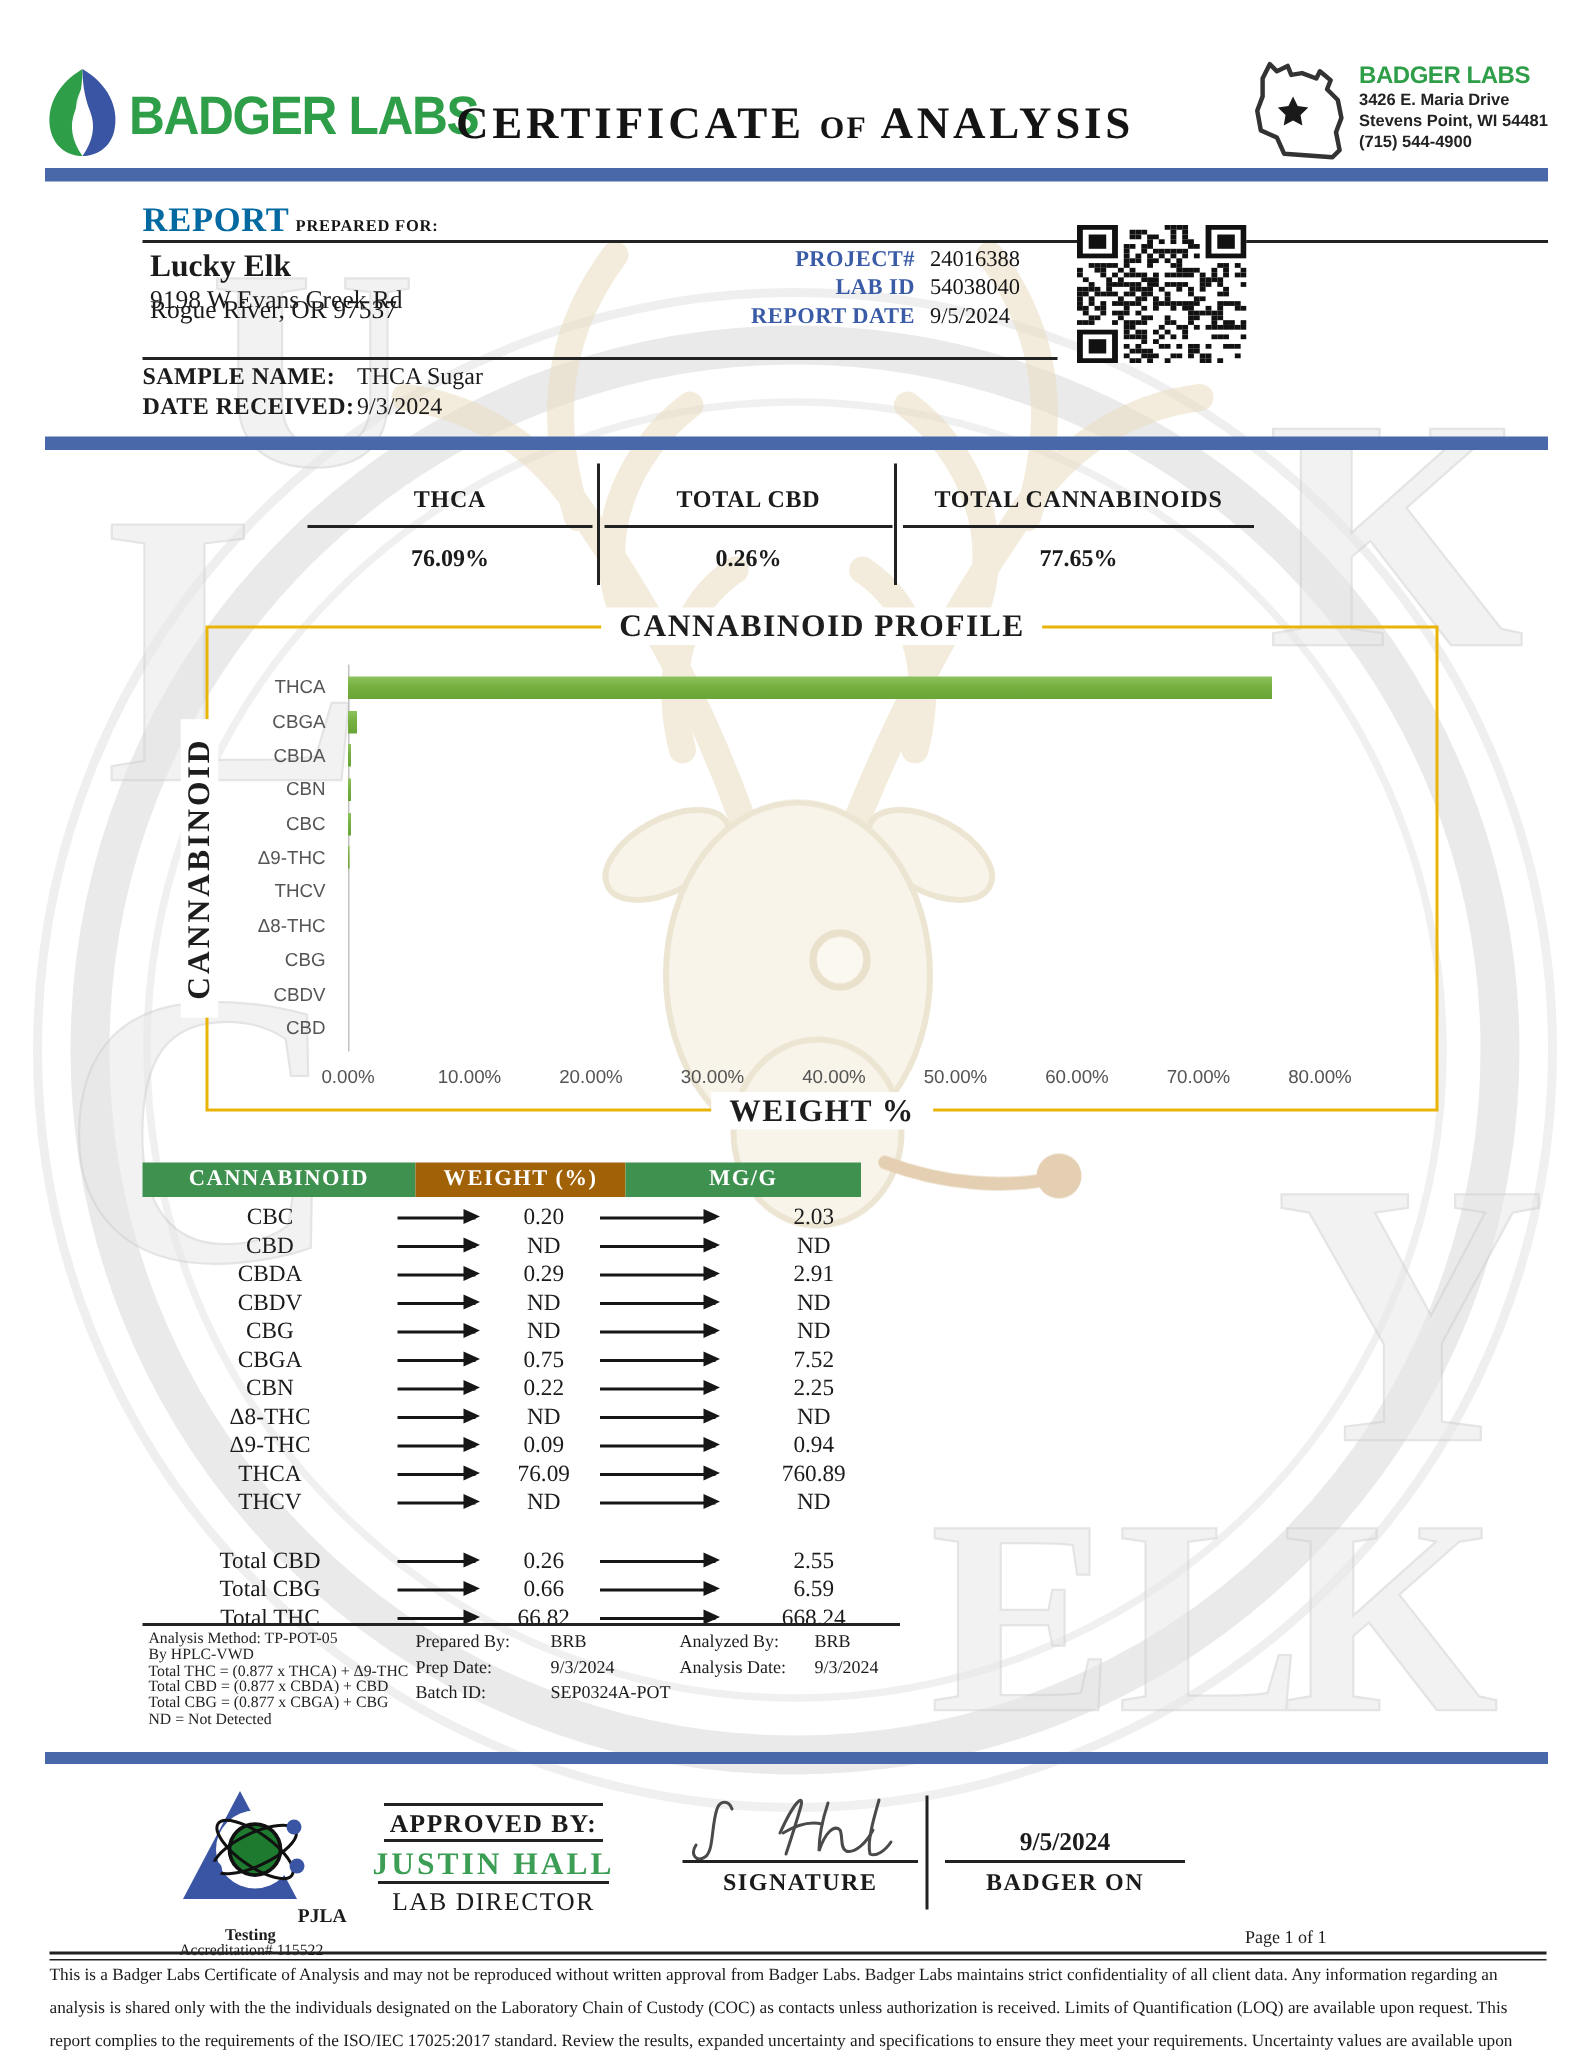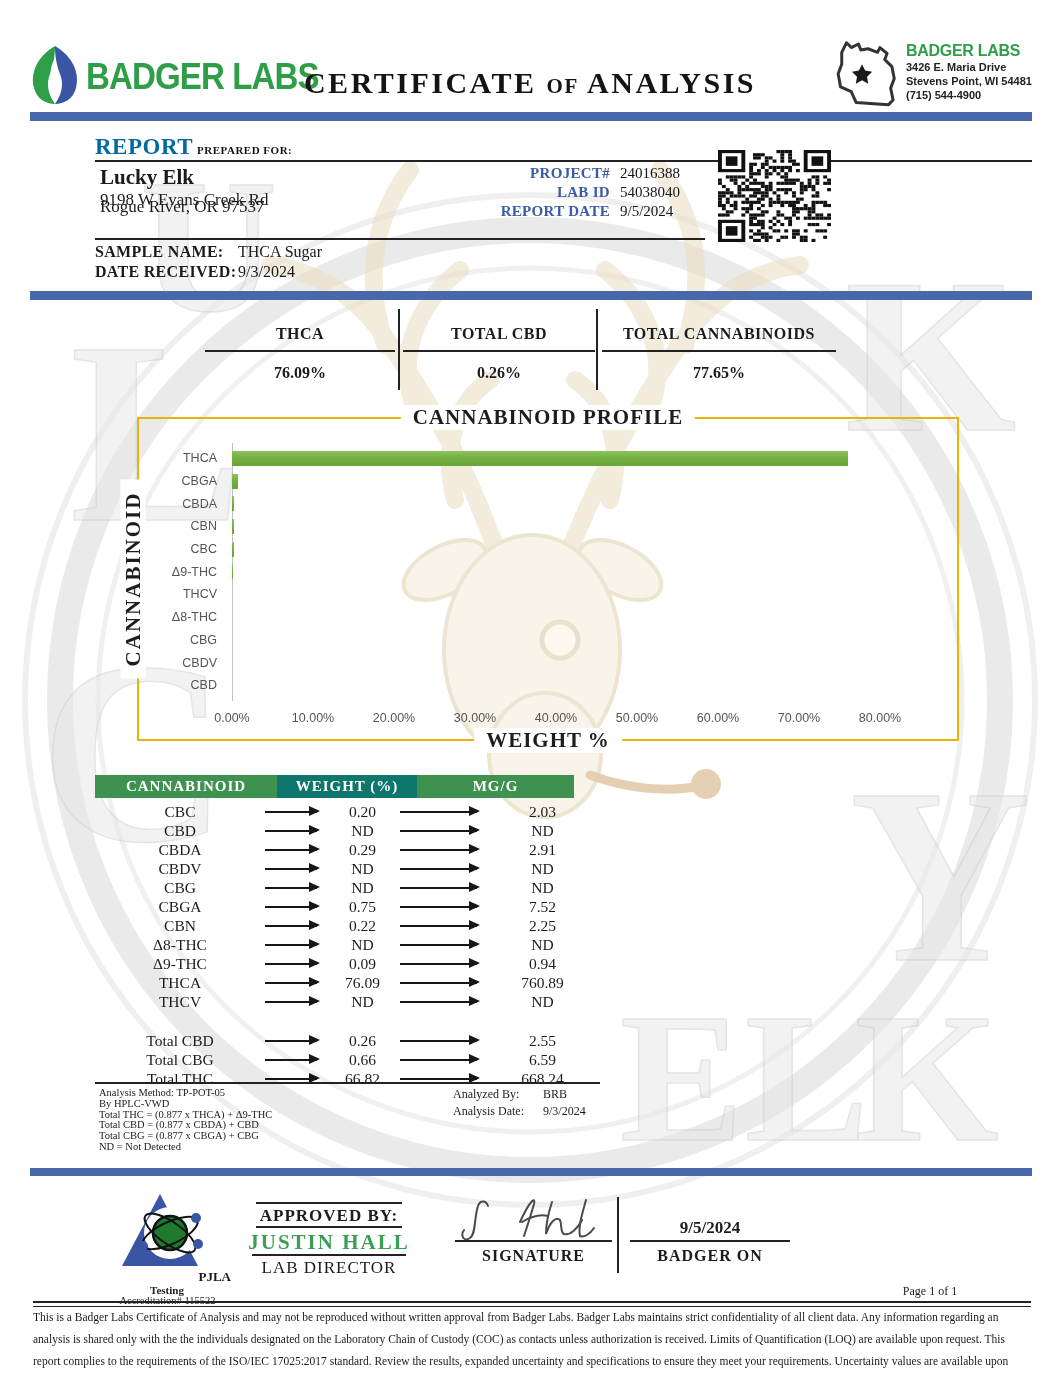--- a/index.html
+++ b/index.html
@@ -56,21 +56,21 @@
   .appr-line{background:#222;height:2px;}
   .appr-label{font-size:17px;font-weight:bold;letter-spacing:1px;text-align:center;}
   .appr-name{font-size:21px;font-weight:bold;letter-spacing:2px;color:#3c9e55;text-align:center;}
   .appr-title{font-size:17px;letter-spacing:1px;text-align:center;}
   .sig-label{font-size:16px;font-weight:bold;letter-spacing:1px;text-align:center;}
   .sig-date{font-size:17px;font-weight:bold;text-align:center;}
   .pjla-t{font-size:13px;font-weight:bold;text-align:right;line-height:14px;}
   .pjla-s{font-size:11px;font-weight:bold;text-align:center;line-height:12px;}
   .pjla-a{font-size:10.5px;text-align:center;line-height:12px;}
   
-  .page-label{font-size:12px;text-align:center;}
+  .page-label{font-size:12px;text-align:left;}
   .dbl-line{border-top:2px solid #222;border-bottom:1.5px solid #222;height:3px;}
   .disclaimer{font-size:11.5px;line-height:22px;color:#1b1b1b;}
 </style>
 </head>
 <body>
 
 <div id="page">
 
   <svg id="watermark" width="1062" height="1375" viewBox="0 0 1062 1375">
     <g opacity="0.5">
@@ -530,21 +530,21 @@
           <span class="c-tick" style="left: 498px;">50.00%</span>
           <span class="c-tick" style="left: 579px;">60.00%</span>
           <span class="c-tick" style="left: 660px;">70.00%</span>
           <span class="c-tick" style="left: 741px;">80.00%</span>
         </div>
     </div>
 
     <div class="abs" style="left:95px;top:775px;width:505px">
       <div class="t-head">
         <div class="t-hcell" style="width:182px;background:#3f9150">CANNABINOID</div>
-        <div class="t-hcell" style="width:140px;background:#0f766e">WEIGHT (%)</div>
+        <div class="t-hcell" style="width:140px;background:#a16207">WEIGHT (%)</div>
         <div class="t-hcell" style="width:157px;background:#3f9150">MG/G</div>
       </div>
       <div style="margin-top:4px">
           <div class="t-row">
             <div class="t-cell">CBC</div>
             <div class="t-cell t-arrow">
               <span class="arrow"></span>
             </div>
             <div class="t-cell">0.20</div>
             <div class="t-cell t-arrow">
@@ -702,20 +702,25 @@
 
     <div class="abs rule" style="left:95px;top:1082px;width:505px;height:1.5px"></div>
     <div class="abs fn-small" style="left:99px;top:1088px;width:190px">
         <div>Analysis Method: TP-POT-05</div>
         <div>By HPLC-VWD</div>
         <div>Total THC = (0.877 x  THCA) + Δ9-THC</div>
         <div>Total CBD = (0.877 x  CBDA) + CBD</div>
         <div>Total CBG = (0.877 x  CBGA) + CBG</div>
         <div>ND = Not Detected</div>
       </div>
+    <div class="abs fn-mid" style="left:277px;top:1086px;width:190px">
+      <div><span class="fn-lab">Prepared By:</span><span>BRB</span></div>
+      <div><span class="fn-lab">Prep Date:</span><span>9/3/2024</span></div>
+      <div><span class="fn-lab">Batch ID:</span><span>SEP0324A-POT</span></div>
+    </div>
     <div class="abs fn-mid" style="left:453px;top:1086px;width:200px">
       <div><span class="fn-lab">Analyzed By:</span><span>BRB</span></div>
       <div><span class="fn-lab">Analysis Date:</span><span>9/3/2024</span></div>
     </div>
 
     <div class="abs bluebar" style="left:30px;top:1168px;width:1002px;height:8px"></div>
 
     <svg class="abs" style="left:108px;top:1188px" width="118" height="82" viewBox="0 0 118 82">
       <path d="M14,78 L52,6 L90,78 Z" fill="#3a55a4"></path>
       <circle cx="62" cy="45" r="26" fill="#ffffff"></circle>

